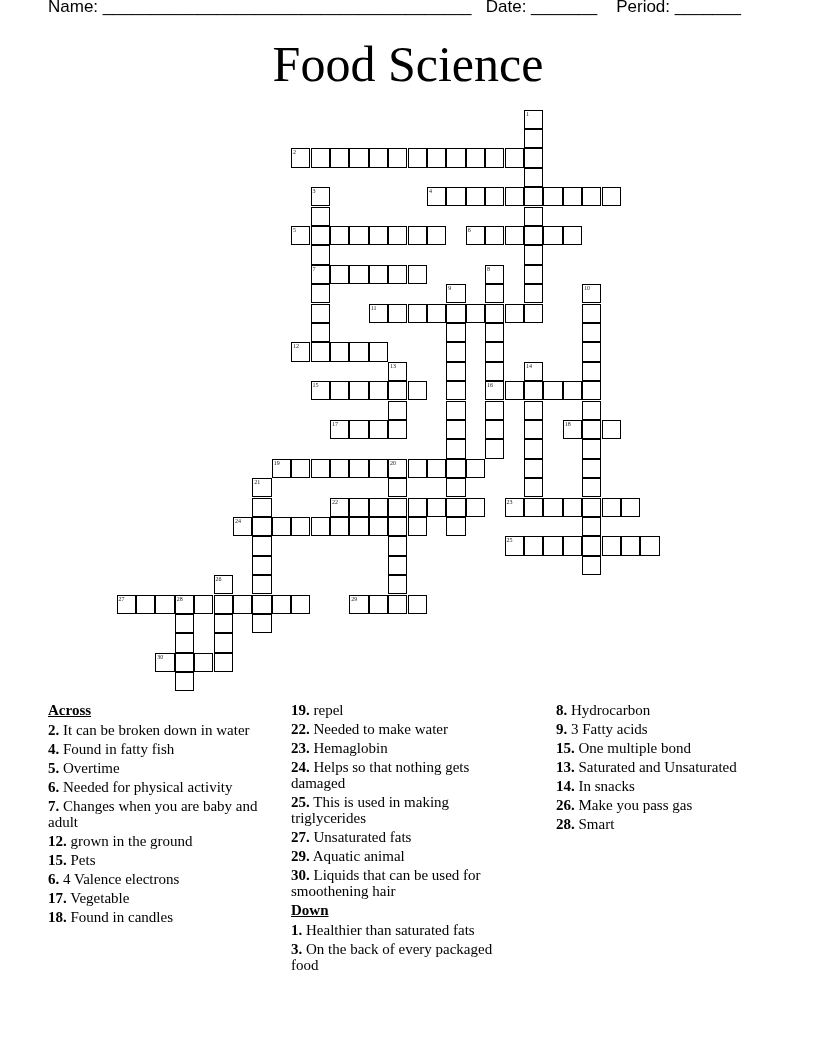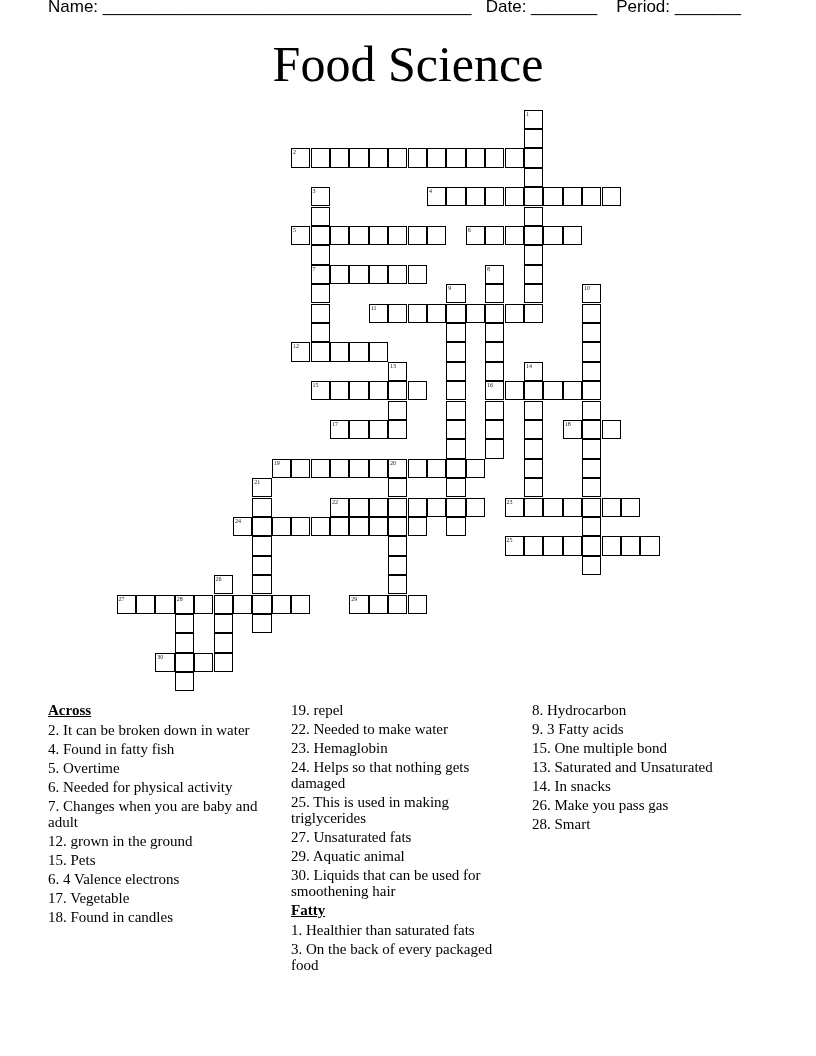--- a/index.html
+++ b/index.html
@@ -4,25 +4,25 @@
 <style>
   html, body { margin:0; padding:0; background:#ffffff; }
   body { width:816px; height:1056px; position:relative; overflow:hidden; color:#000; }
   .header-line { position:absolute; top:-3px; left:48px; font-family:"Liberation Sans", sans-serif; font-size:17px; white-space:pre; }
   .title { position:absolute; top:34px; left:0; width:816px; text-align:center; font-family:"Liberation Serif", serif; font-size:50px; line-height:60px; }
   .grid { position:absolute; left:0; top:0; width:816px; height:700px; }
   .cell { position:absolute; width:19.4px; height:19.4px; box-sizing:border-box; border:1px solid #000; background:#fff; margin-left:-0.5px; margin-top:-0.5px; }
   .cell .num { position:absolute; left:1px; top:0px; font-family:"Liberation Serif", serif; font-size:6px; line-height:7px; color:#222; }
   .clues { position:absolute; top:702px; font-family:"Liberation Serif", serif; font-size:15px; line-height:16px; }
   .clue { margin-bottom:3px; }
-  .clue b { font-weight:normal; }
+  .clue b { font-weight:bold; }
   .section-head { font-weight:bold; text-decoration:underline; margin-bottom:4px; }
   .col1 { left:48px; width:225px; }
   .col2 { left:291px; width:230px; }
-  .col3 { left:532px; width:225px; }
+  .col3 { left:556px; width:225px; }
 </style>
 </head>
 <body>
 
 <div class="header-line"><span>Name:</span> <span>_______________________________________</span>   <span>Date:</span> <span>_______</span>    <span>Period:</span> <span>_______</span></div>
 
 <div class="title">Food Science</div>
 
 <div class="grid" id="grid">
     <div class="cell" style="left: 524.4px; top: 110px;">
@@ -306,21 +306,21 @@
   </div>
 <div class="clues col2" id="col2">
     <div class="clue"><b>19.</b><span> repel</span></div>
     <div class="clue"><b>22.</b><span> Needed to make water</span></div>
     <div class="clue"><b>23.</b><span> Hemaglobin</span></div>
     <div class="clue"><b>24.</b><span> Helps so that nothing gets damaged</span></div>
     <div class="clue"><b>25.</b><span> This is used in making triglycerides</span></div>
     <div class="clue"><b>27.</b><span> Unsaturated fats</span></div>
     <div class="clue"><b>29.</b><span> Aquatic animal</span></div>
     <div class="clue"><b>30.</b><span> Liquids that can be used for smoothening hair</span></div>
-    <div class="section-head">Fatty</div>
+    <div class="section-head">Down</div>
     <div class="clue"><b>1.</b><span> Healthier than saturated fats</span></div>
     <div class="clue"><b>3.</b><span> On the back of every packaged food</span></div>
   </div>
 <div class="clues col3" id="col3">
     <div class="clue"><b>8.</b><span> Hydrocarbon</span></div>
     <div class="clue"><b>9.</b><span> 3 Fatty acids</span></div>
     <div class="clue"><b>15.</b><span> One multiple bond</span></div>
     <div class="clue"><b>13.</b><span> Saturated and Unsaturated</span></div>
     <div class="clue"><b>14.</b><span> In snacks</span></div>
     <div class="clue"><b>26.</b><span> Make you pass gas</span></div>

